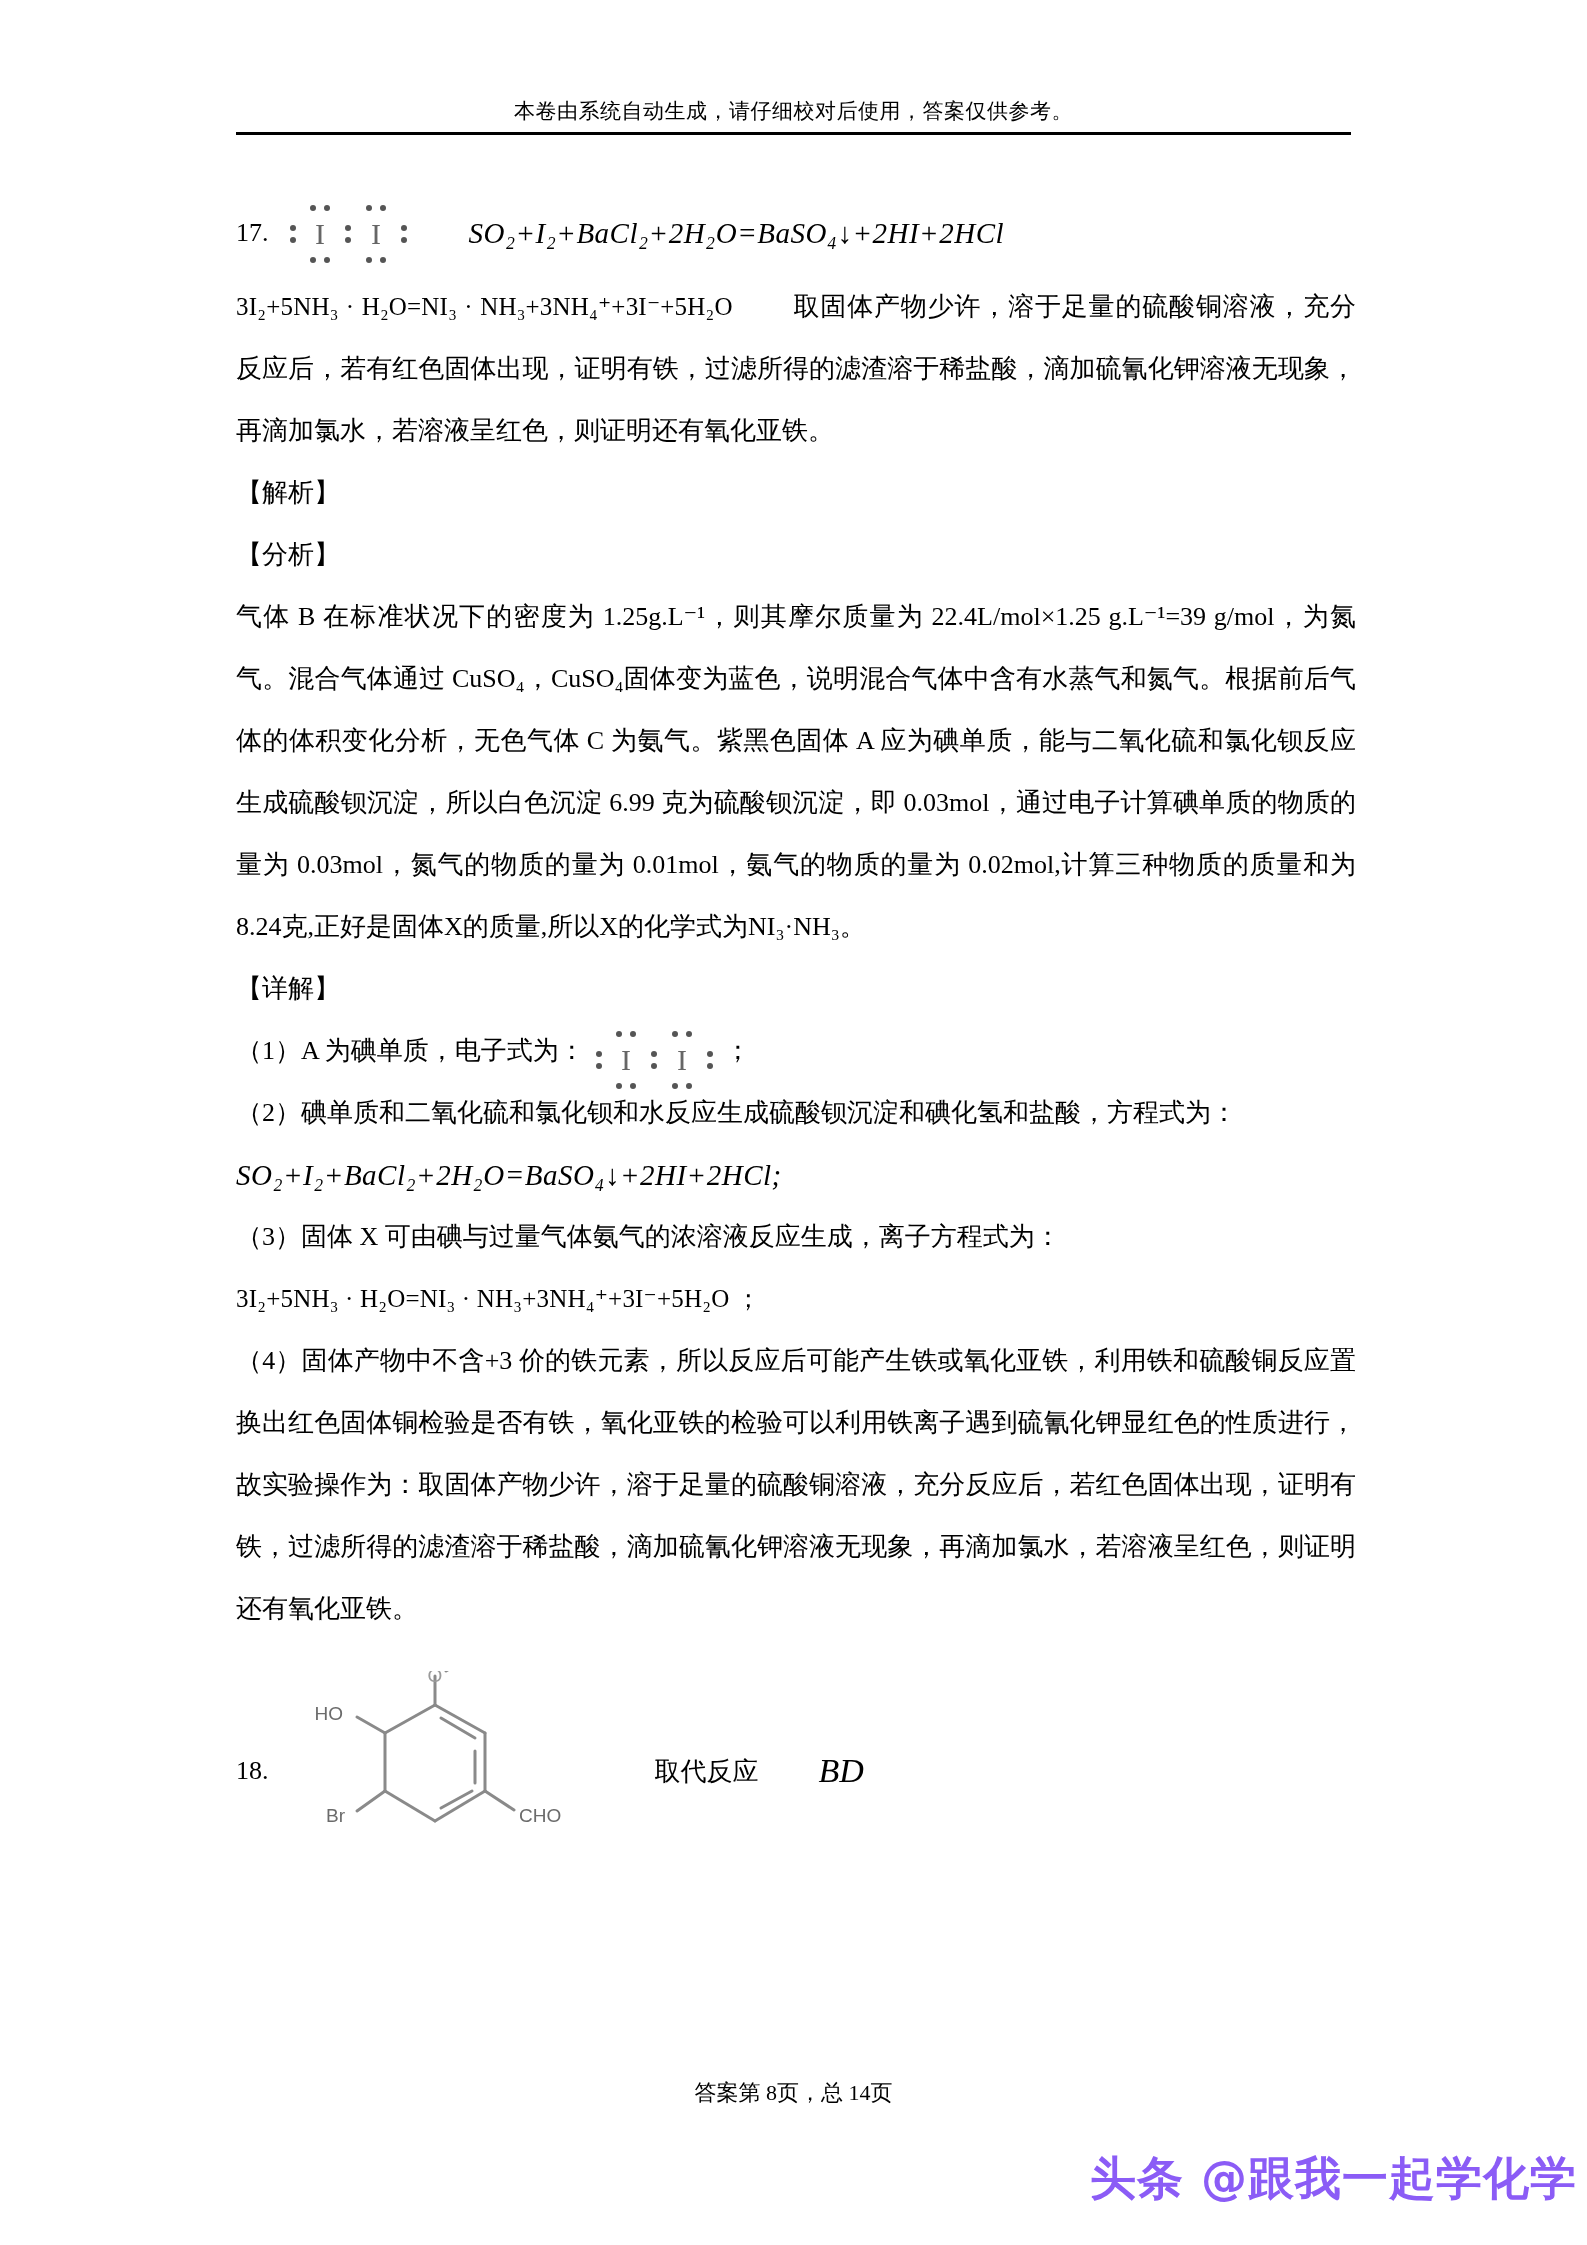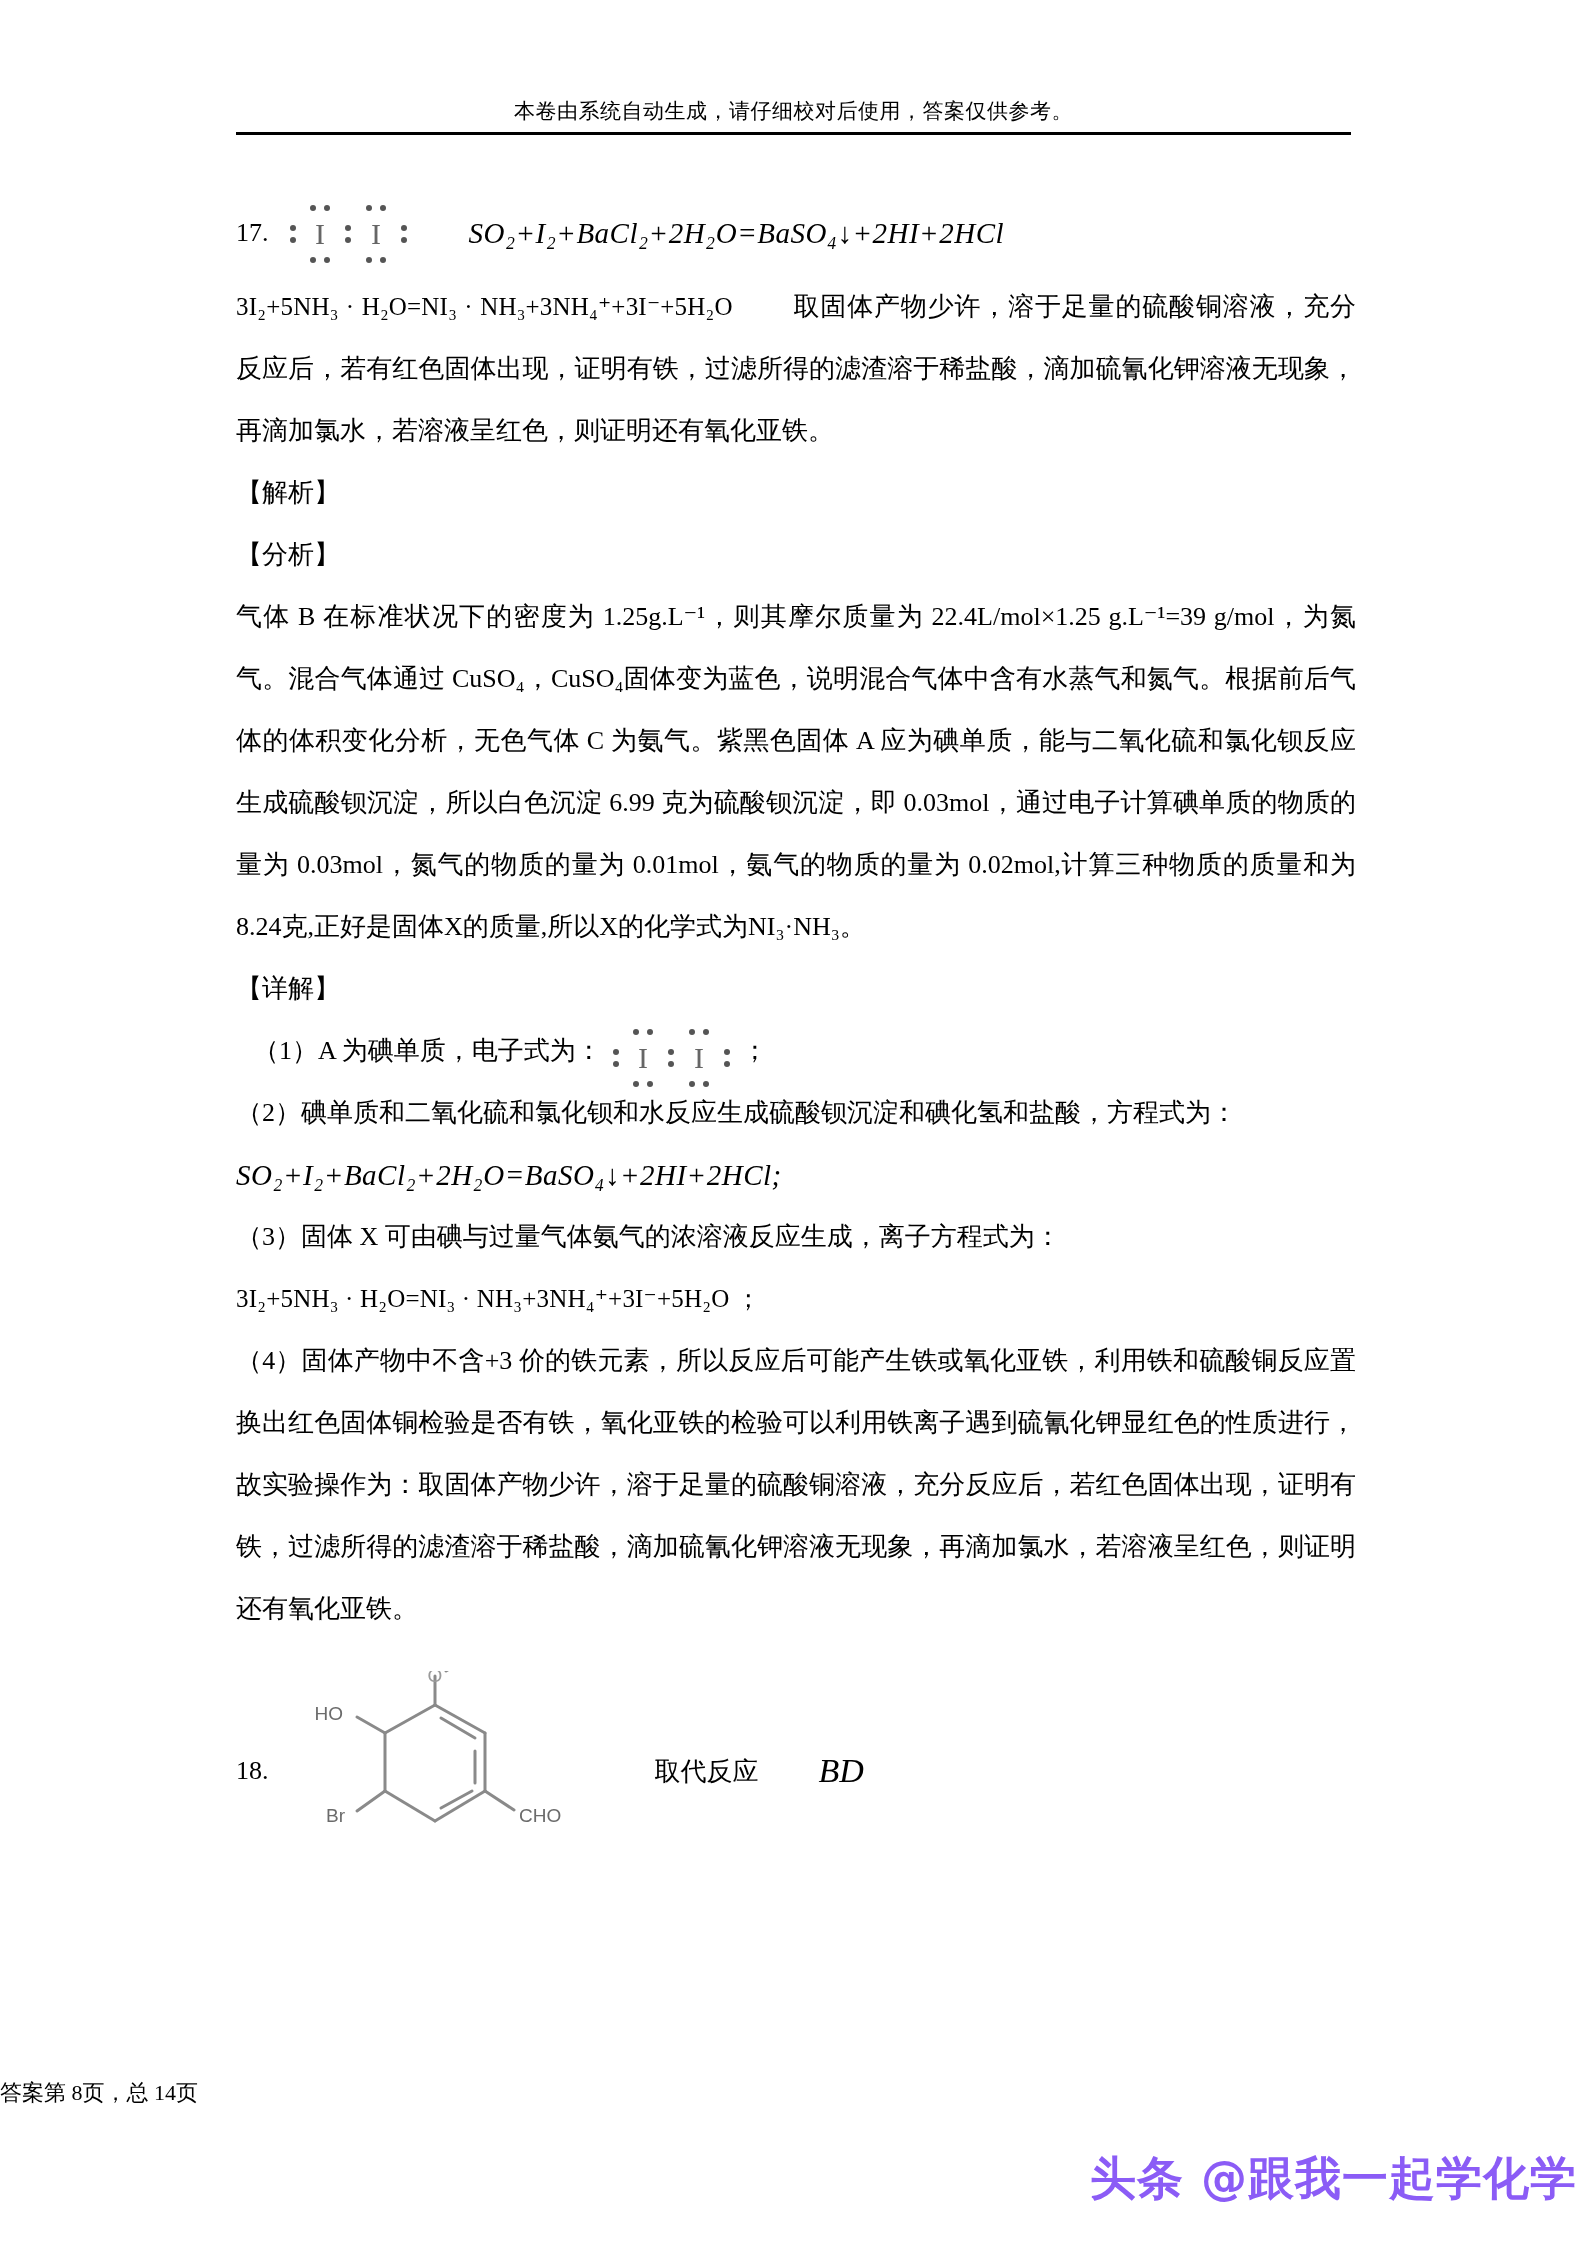--- a/index.html
+++ b/index.html
@@ -96,23 +96,22 @@
   
   .ceq {
     font-family: "Liberation Serif", "DejaVu Serif", serif;
     font-size: 25px;
     white-space: nowrap;
     letter-spacing: 0.2px;
   }
 
   .line-mixed {
     display: flex;
-    align-items: center;
+    align-items: flex-start;
     height: 62px;
-    margin-left: 17px;
   }
   .gap-lg { display:inline-block; width: 60px; }
 
   .bracket-head {
     font-size: 26px;
     line-height: 62px;
     font-family: "Liberation Serif", "DejaVu Serif", serif;
   }
 
   .sub-item {
@@ -149,21 +148,21 @@
     margin-left: 60px;
     font-family: "Liberation Serif", "DejaVu Serif", serif;
   }
 
   
   .footer {
     position: absolute;
     left: 0;
     top: 2078px;
     width: 1587px;
-    text-align: left;
+    text-align: center;
     font-size: 22px;
     font-family: "Liberation Serif", "DejaVu Serif", serif;
   }
 
   .watermark {
     position: absolute;
     right: 36px;
     top: 2148px;
     font-size: 46px;
     font-weight: bold;

